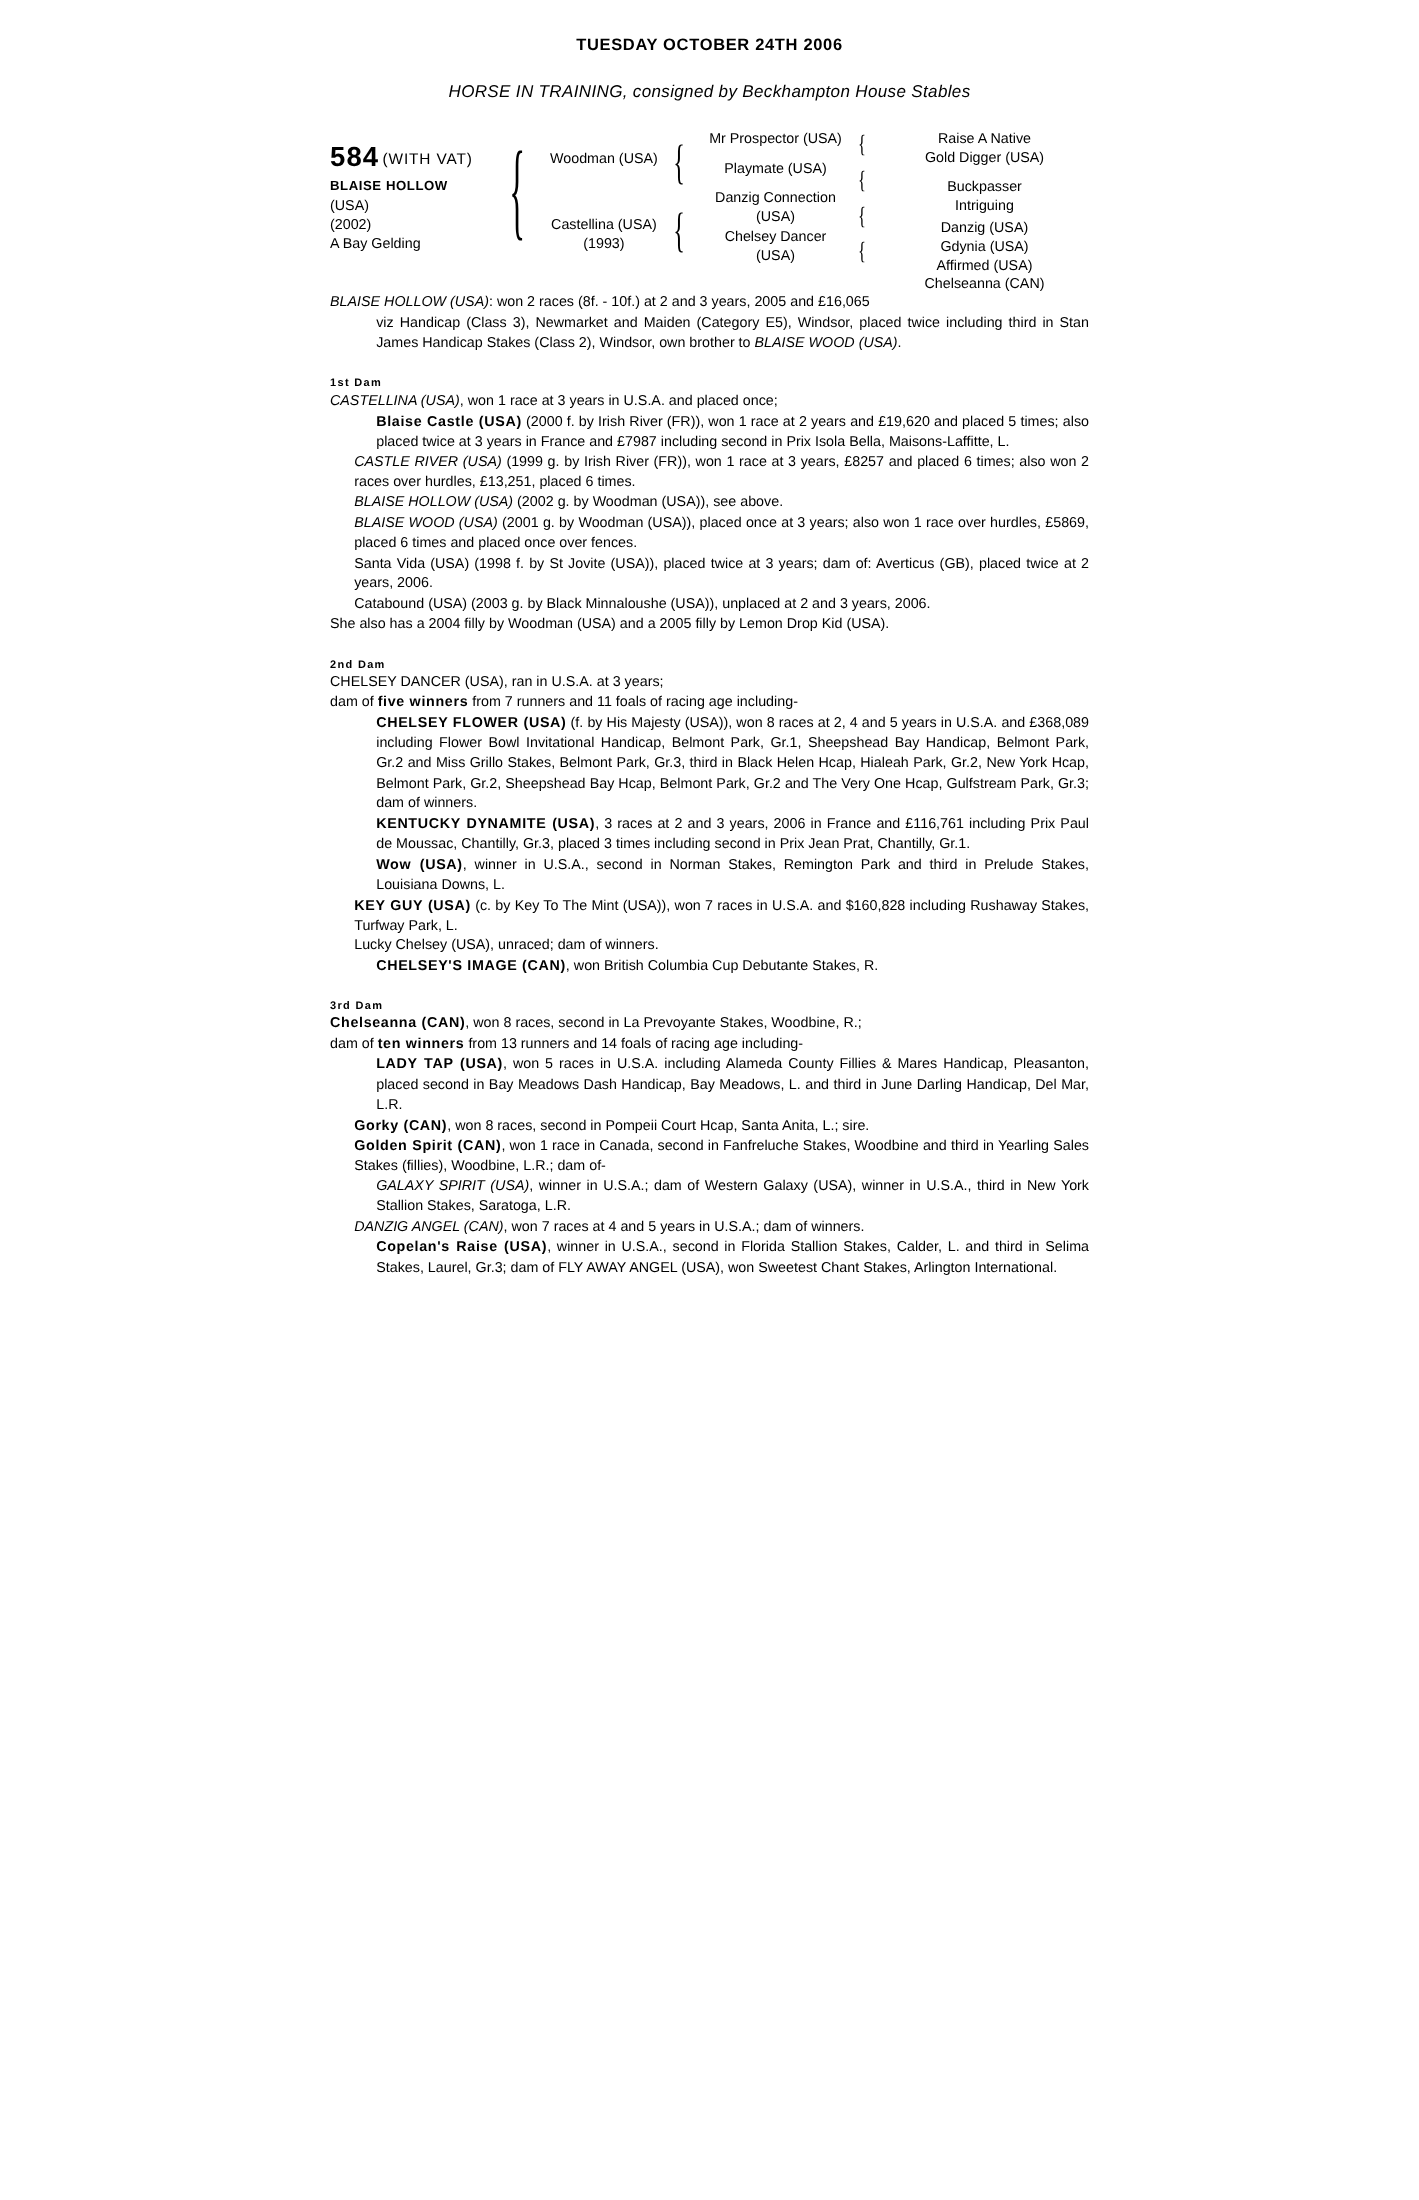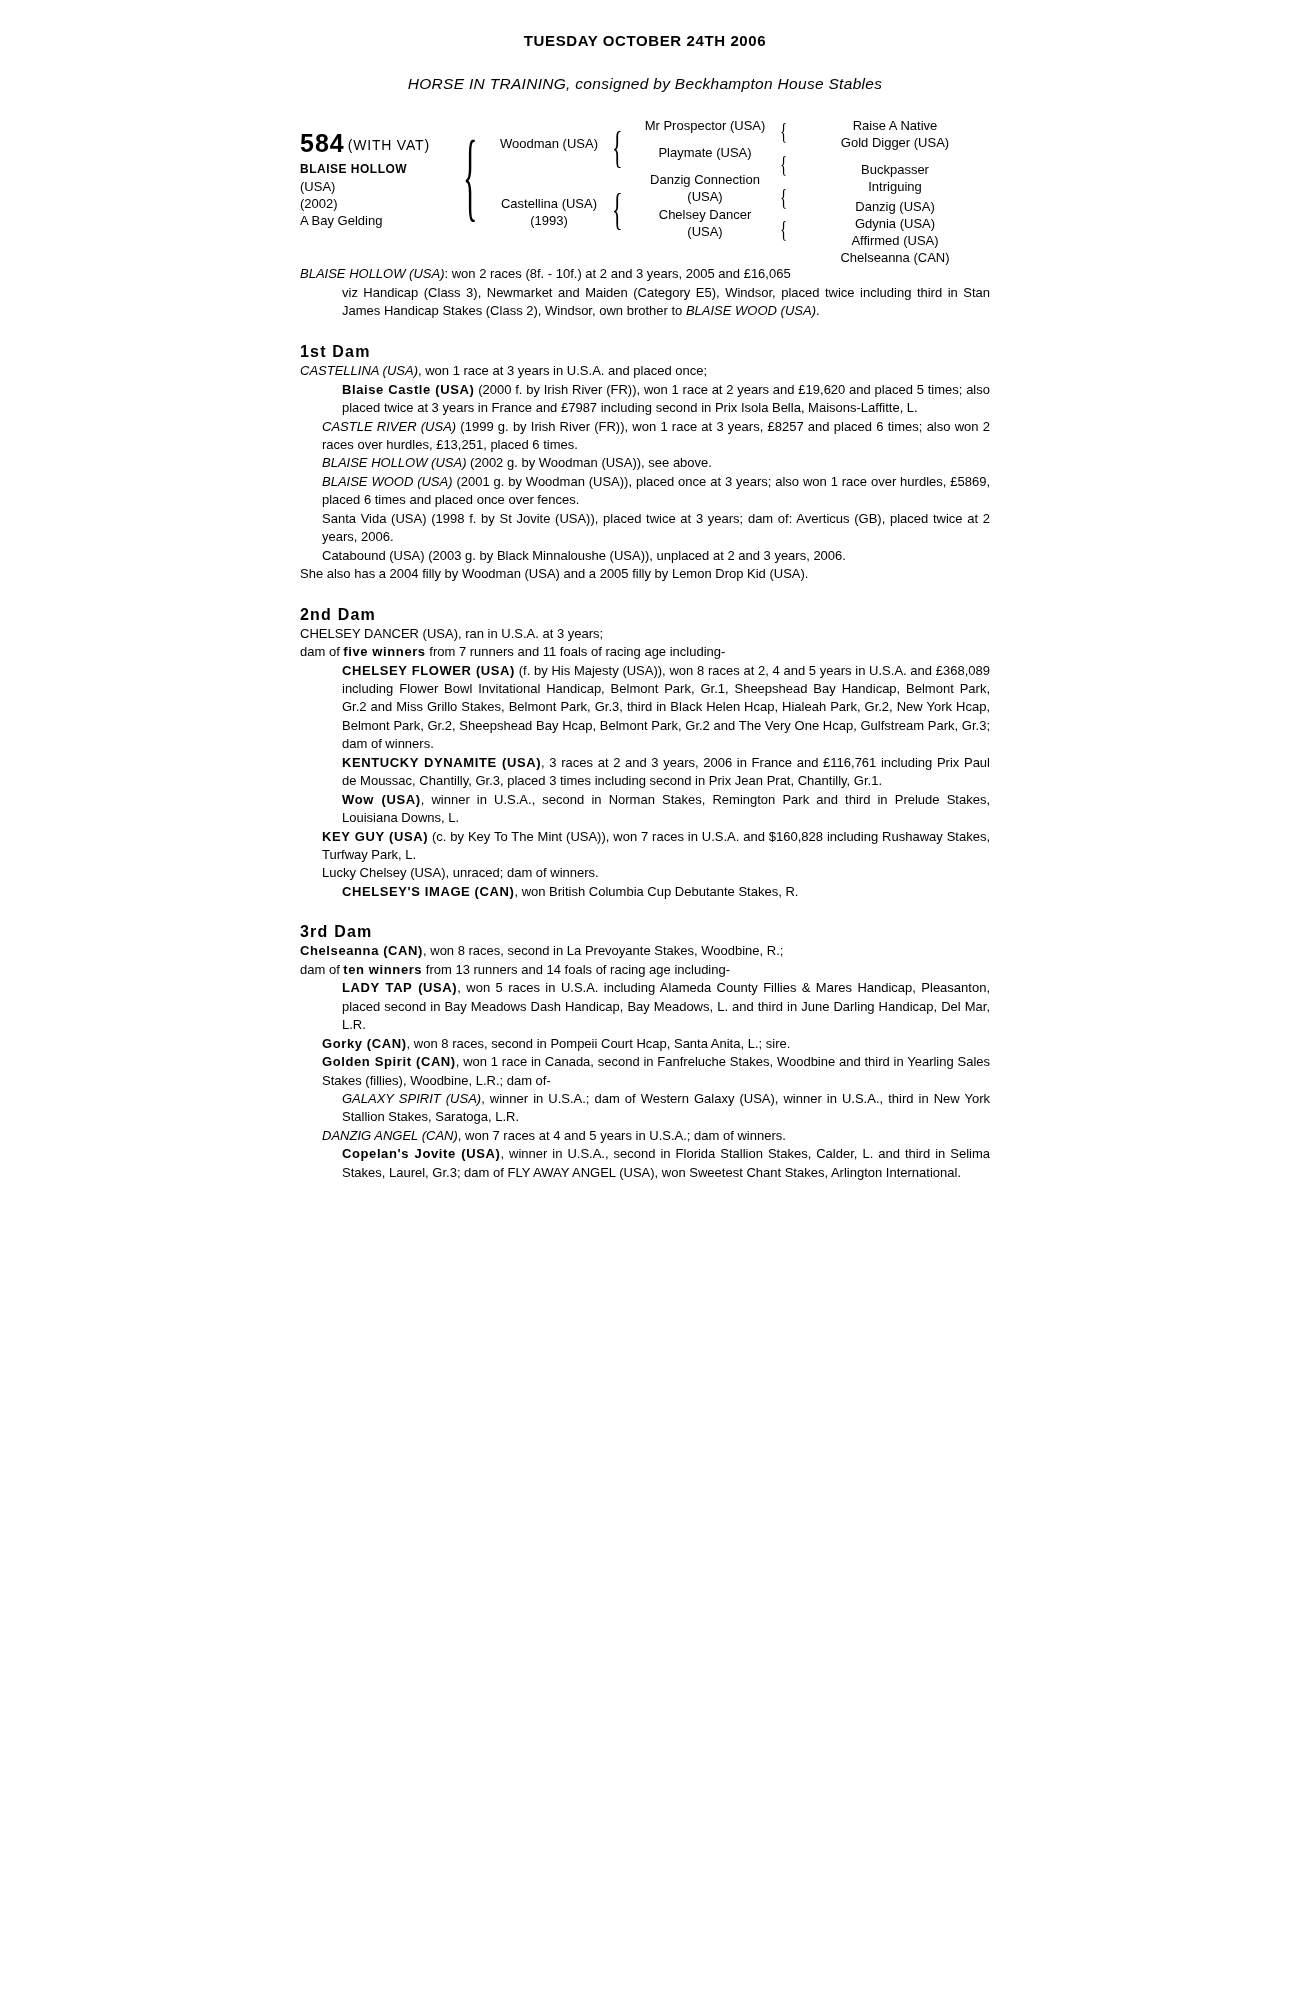--- a/index.html
+++ b/index.html
@@ -134,21 +134,21 @@
     text-align: justify;
     margin: 0 0 22px 0;
   }
   .blurb .nm { font-style: italic; }
   .blurb .ind {
     display: block;
     padding-left: 42px;
     text-align: justify;
   }
   .dam-head {
-    font-size: 16px;
+    font-size: 10px;
     font-weight: bold;
     letter-spacing: 1.2px;
     margin: 0 0 1px 0;
   }
   .dam-line {
     font-size: 13px;
     line-height: 1.42;
     margin: 0;
   }
   .ital { font-style: italic; }
@@ -264,17 +264,17 @@
     <div class="block">
       <div class="dam-head">3rd Dam</div>
       <div class="dam-line"><span class="bold">Chelseanna (CAN)</span><span>, won 8 races, second in La Prevoyante Stakes, Woodbine, R.;</span></div>
       <div class="dam-line"><span>dam of </span><span class="bold">ten winners</span><span> from 13 runners and 14 foals of racing age including-</span></div>
 
       <div class="entry"><span class="bold">LADY TAP (USA)</span><span>, won 5 races in U.S.A. including Alameda County Fillies &amp; Mares Handicap, Pleasanton, placed second in Bay Meadows Dash Handicap, Bay Meadows, L. and third in June Darling Handicap, Del Mar, L.R.</span></div>
       <div class="entry shallow"><span class="bold">Gorky (CAN)</span><span>, won 8 races, second in Pompeii Court Hcap, Santa Anita, L.; sire.</span></div>
       <div class="entry shallow"><span class="bold">Golden Spirit (CAN)</span><span>, won 1 race in Canada, second in Fanfreluche Stakes, Woodbine and third in Yearling Sales Stakes (fillies), Woodbine, L.R.; dam of-</span></div>
       <div class="entry"><span class="ital">GALAXY SPIRIT (USA)</span><span>, winner in U.S.A.; dam of Western Galaxy (USA), winner in U.S.A., third in New York Stallion Stakes, Saratoga, L.R.</span></div>
       <div class="entry shallow"><span class="ital">DANZIG ANGEL (CAN)</span><span>, won 7 races at 4 and 5 years in U.S.A.; dam of winners.</span></div>
-      <div class="entry"><span class="bold">Copelan's Jovite (USA)</span><span>, winner in U.S.A., second in Florida Stallion Stakes, Calder, L. and third in Selima Stakes, Laurel, Gr.3; dam of FLY AWAY ANGEL (USA), won Sweetest Chant Stakes, Arlington International.</span></div>
+      <div class="entry"><span class="bold">Copelan's Raise (USA)</span><span>, winner in U.S.A., second in Florida Stallion Stakes, Calder, L. and third in Selima Stakes, Laurel, Gr.3; dam of FLY AWAY ANGEL (USA), won Sweetest Chant Stakes, Arlington International.</span></div>
     </div>
 
   </div>
 </div>
 
 </body></html>

